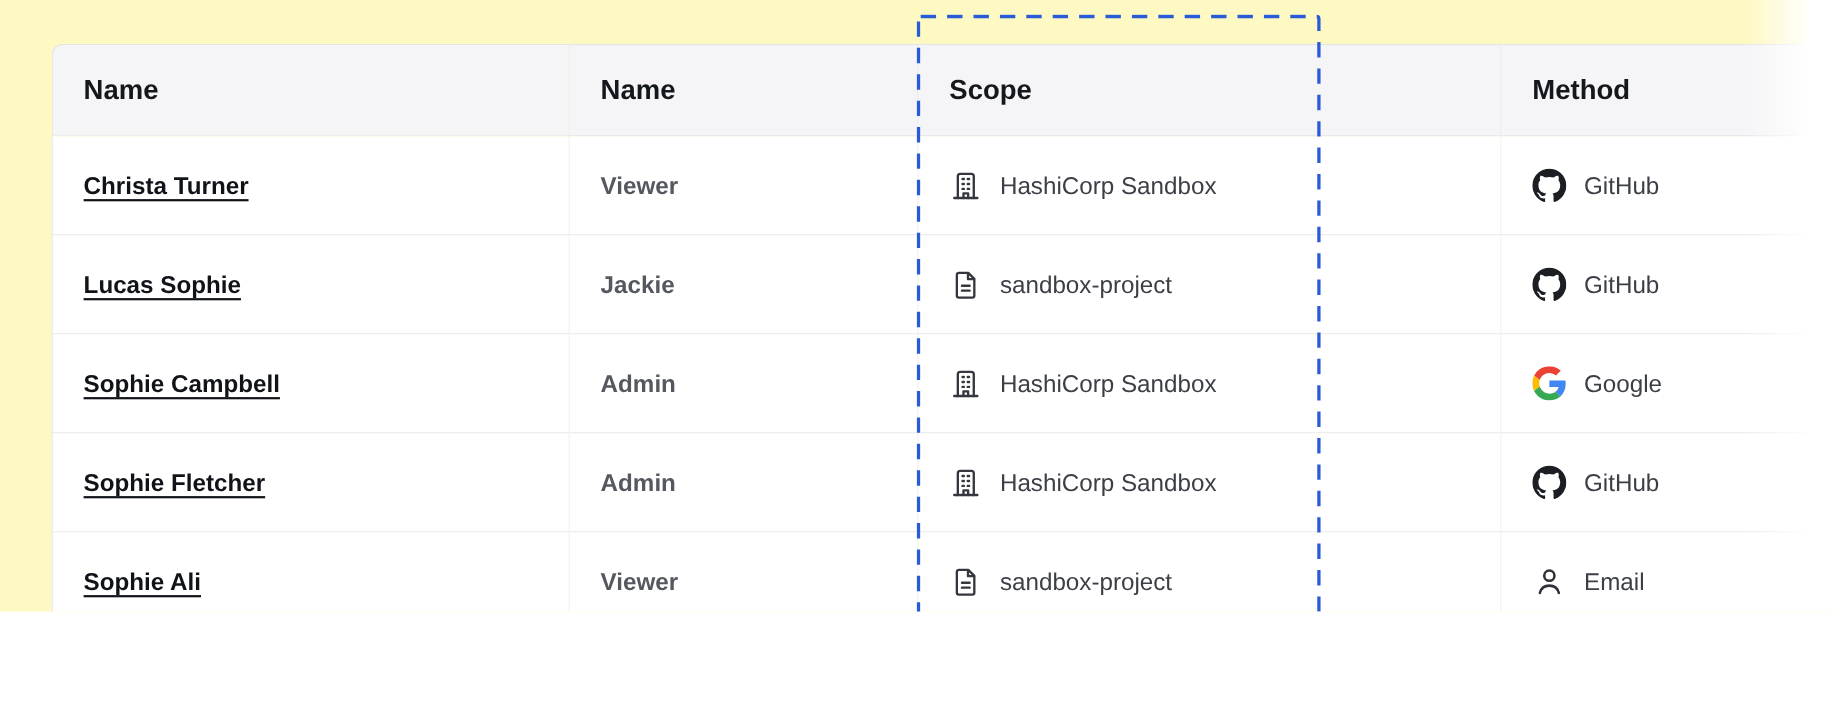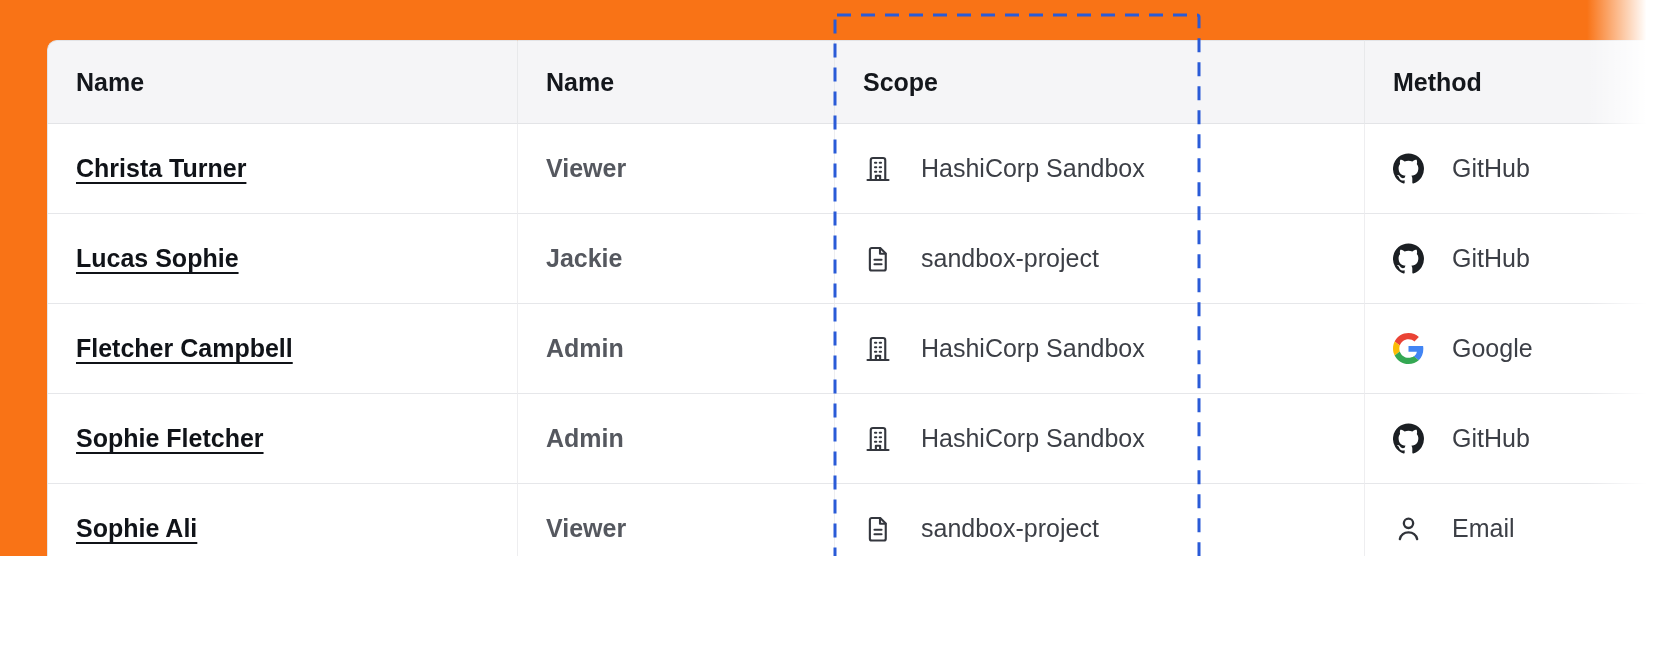--- a/index.html
+++ b/index.html
@@ -4,21 +4,21 @@
 <style>
   * { margin: 0; padding: 0; box-sizing: border-box; }
   html, body { width: 1672px; height: 652px; background: #ffffff; overflow: hidden; }
   body { font-family: "Liberation Sans", sans-serif; }
 
   .viewport {
     position: relative;
     width: 1672px;
     height: 556px;
     overflow: hidden;
-    background: #f97316;
+    background: #fef9c3;
   }
 
   table.users {
     position: absolute;
     left: 47px;
     top: 40px;
     width: 1800px;
     border-collapse: separate;
     border-spacing: 0;
     table-layout: fixed;
@@ -38,40 +38,40 @@
     vertical-align: middle;
   }
   table.users th:first-child { border-left: 1px solid #e3e4e7; border-top-left-radius: 10px; }
 
   table.users td {
     height: 90px;
     background: #ffffff;
     border-bottom: 1px solid #e6e7ea;
     border-right: 1px solid #eeeef0;
     padding: 0 0 0 28px;
-    font-size: 25px;
+    font-size: 22px;
     color: #3c3f46;
     vertical-align: middle;
   }
   table.users td:first-child { border-left: 1px solid #e6e7ea; }
 
   tr.partial-row td { height: 110px; border-bottom: none; }
 
   a.name-link {
     color: #101318;
     font-weight: 600;
     text-decoration: underline;
     text-decoration-thickness: 2px;
     text-underline-offset: 5px;
     cursor: pointer;
   }
 
   .role-text { color: #55585f; font-weight: bold; }
 
-  .cell-flex { display: flex; align-items: center; gap: 28px; }
+  .cell-flex { display: flex; align-items: center; gap: 16px; }
 
   .icon { display: inline-flex; width: 30px; height: 30px; flex: 0 0 auto; }
   .icon svg { width: 100%; height: 100%; display: block; }
   .icon.method { width: 31px; height: 31px; }
 
   .fade-overlay {
     position: absolute;
     top: 0;
     right: 0;
     width: 85px;
@@ -159,21 +159,21 @@
               <span class="icon method">
                 <svg viewBox="0 0 24 24" fill="#1b1f23">
                   <path d="M12 .3a12 12 0 0 0-3.8 23.38c.6.12.83-.26.83-.57L9 21.07c-3.34.72-4.04-1.61-4.04-1.61-.55-1.39-1.34-1.76-1.34-1.76-1.08-.74.09-.73.09-.73 1.2.09 1.83 1.24 1.83 1.24 1.07 1.83 2.8 1.3 3.49 1 .1-.78.42-1.31.76-1.61-2.66-.3-5.46-1.33-5.46-5.93 0-1.31.47-2.38 1.24-3.22-.13-.3-.54-1.52.12-3.18 0 0 1-.32 3.3 1.23a11.5 11.5 0 0 1 6 0c2.28-1.55 3.29-1.23 3.29-1.23.66 1.66.24 2.88.12 3.18a4.65 4.65 0 0 1 1.23 3.22c0 4.61-2.8 5.63-5.48 5.92.43.37.81 1.1.81 2.22l-.01 3.29c0 .32.21.7.83.58A12 12 0 0 0 12 .3z"></path>
                 </svg>
               </span>
               <span>GitHub</span>
             </span>
           </td>
         </tr>
         <tr>
-          <td><a class="name-link" href="#">Fletcher Campbell</a></td>
+          <td><a class="name-link" href="#">Sophie Campbell</a></td>
           <td><span class="role-text">Admin</span></td>
           <td>
             <span class="cell-flex">
               <span class="icon">
                 <svg viewBox="0 0 24 24" fill="none" stroke="#34373e" stroke-width="1.7" stroke-linecap="round" stroke-linejoin="round">
                   <path d="M6.2 20.8V5c0-1 .8-1.8 1.8-1.8h8c1 0 1.8.8 1.8 1.8v15.8"></path>
                   <path d="M3.6 20.8h16.8"></path>
                   <path d="M10.3 20.8v-3.4h3.4v3.4"></path>
                   <path d="M9.6 7h1M13.4 7h1M9.6 10.6h1M13.4 10.6h1M9.6 14.2h1M13.4 14.2h1"></path>
                 </svg>

